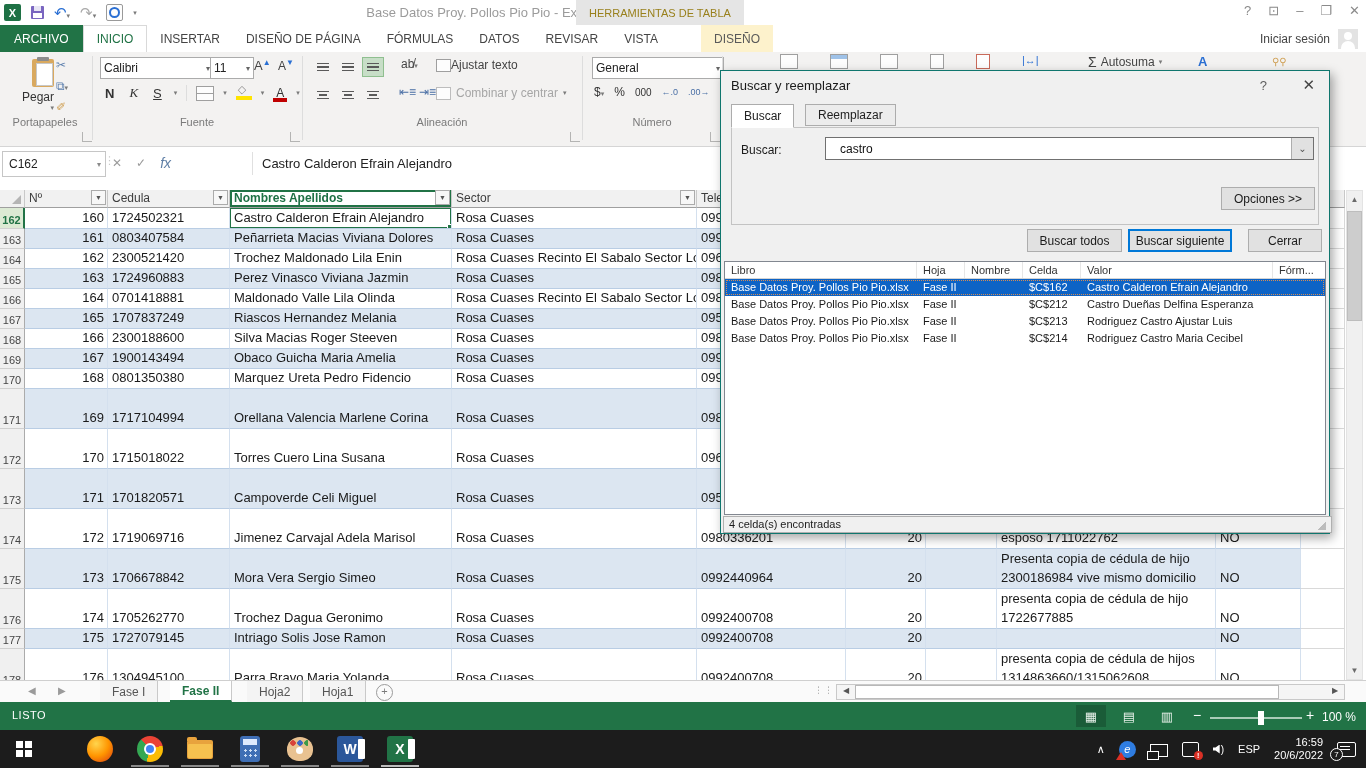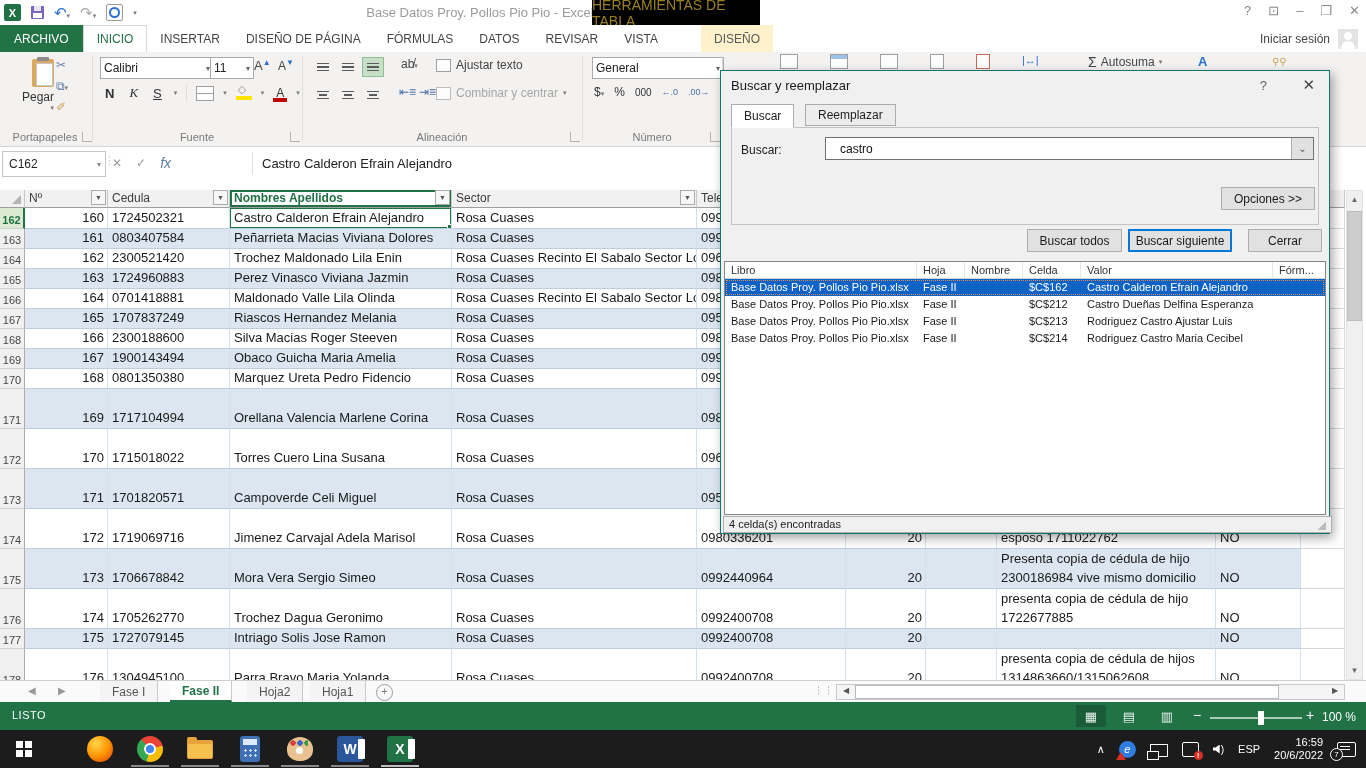--- a/index.html
+++ b/index.html
@@ -13,38 +13,38 @@
          display:flex;align-items:center;justify-content:center}
   .floppy{width:13px;height:13px;background:#7a66c0;border-radius:1px;position:relative}
   .floppy:before{content:"";position:absolute;left:3px;top:0;width:7px;height:5px;background:#e8e6f4}
   .floppy:after{content:"";position:absolute;left:2px;bottom:1px;width:9px;height:5px;background:#fff}
   .undo{color:#2a6fd3;font-size:15px;line-height:13px}
   .redo{color:#a9a9a9;font-size:15px;line-height:13px}
   .mini-caret{font-size:7px;color:#7a7a7a}
   .pv{width:15px;height:15px;border:1px solid #9a9a9a;border-radius:2px;position:relative;background:#fdfdfd}
   .pv:after{content:"";position:absolute;right:2px;bottom:2px;width:7px;height:7px;border:2px solid #2a6fd3;border-radius:50%}
   #win-title{left:0;top:5px;width:960px;text-align:center;color:#9b9b9b;font-size:13px;pointer-events:none}
-  #ctx-group{left:592px;top:0;width:168px;height:25px;background:#000000;color:#99801c;font-size:14px;
+  #ctx-group{left:576px;top:0;width:168px;height:25px;background:#e5e5e5;color:#99801c;font-size:11px;
              display:flex;align-items:center;justify-content:center}
   #win-controls{right:6px;top:3px;display:flex;gap:17px;color:#8a8a8a;font-size:13px;align-items:center}
   
   #tabrow{left:0;top:25px;width:1366px;height:27px;background:#fff;border-bottom:3px solid #737373}
   #tabrow-inner{display:flex;height:27px;align-items:stretch}
   .file-tab{background:#217346;color:#fff;font-size:12px;padding:0 14px;display:flex;align-items:center}
   .rtab{font-size:12px;color:#444;padding:0 13px;display:flex;align-items:center}
   .rtab.active{color:#217346;background:#fff;border:1px solid #d9d9d9;border-bottom:none}
   .rtab.contextual{background:#fdf2cc;color:#5a5a5a;margin-left:30px}
   #signin{right:8px;top:29px;display:flex;align-items:center;gap:8px;font-size:12px;color:#444}
   .avatar{width:20px;height:20px;background:#e3e3e3;position:relative;overflow:hidden}
   .avatar:before{content:"";position:absolute;left:6px;top:3px;width:8px;height:8px;border-radius:50%;background:#fff}
   .avatar:after{content:"";position:absolute;left:3px;top:12px;width:14px;height:9px;border-radius:7px 7px 0 0;background:#fff}
   
   #ribbon{left:0;top:52px;width:1366px;height:94px;background:#f3f2f1;border-bottom:1px solid #d5d5d5}
   .gsep{position:absolute;top:4px;bottom:6px;width:1px;background:#ddd}
-  .glabel{position:absolute;bottom:3px;font-size:11px;color:#7a7a7a;text-align:center}
+  .glabel{position:absolute;bottom:18px;font-size:11px;color:#7a7a7a;text-align:center}
   .launcher{position:absolute;bottom:4px;width:9px;height:9px;border-left:1px solid #9a9a9a;border-bottom:1px solid #9a9a9a;opacity:.7}
   #paste-btn{left:8px;top:7px;width:46px;height:72px;display:flex;flex-direction:column;align-items:flex-end;font-size:12px;color:#333}
   .clipboard{width:22px;height:28px;background:#d9a95f;border-radius:2px;position:relative;margin-bottom:3px}
   .clipboard:before{content:"";position:absolute;left:5px;top:-2px;width:12px;height:4px;background:#8c8c8c;border-radius:1px}
   .clipboard:after{content:"";position:absolute;left:4px;top:4px;width:15px;height:21px;background:#fff;border:1px solid #c8c8c8}
   .mini-col{left:56px;top:6px;display:flex;flex-direction:column;gap:7px;font-size:12px;color:#5c7fae}
   .combo{background:#fff;border:1px solid #ababab;font-size:12px;display:flex;align-items:center;padding:0 3px;height:20px}
   .combo .arr{margin-left:auto;font-size:8px;color:#666}
   .fbtnsm{font-size:13px;color:#333;padding:0 3px}
   .ribtxt{font-size:12px;color:#444}
@@ -294,21 +294,21 @@
         <i></i>
         <i></i>
       </span>
     <span class="alignbtn sel">
         <i></i>
         <i></i>
         <i></i>
       </span>
     <span class="ribtxt" style="margin-left:14px">ab̸<span class="mini-caret">▾</span></span>
   </div>
-  <div class="abs" style="left:436px;top:6px;display:flex;gap:5px;align-items:center">
+  <div class="abs" style="left:436px;top:6px;display:flex;align-items:center">
     <span class="icon-box" style="width:13px;height:11px"></span>
     <span class="ribtxt">Ajustar texto</span>
   </div>
   <div class="abs" style="left:312px;top:33px;display:flex;gap:3px">
     <span class="alignbtn short">
         <i></i>
         <i></i>
         <i></i>
       </span>
     <span class="alignbtn short">

